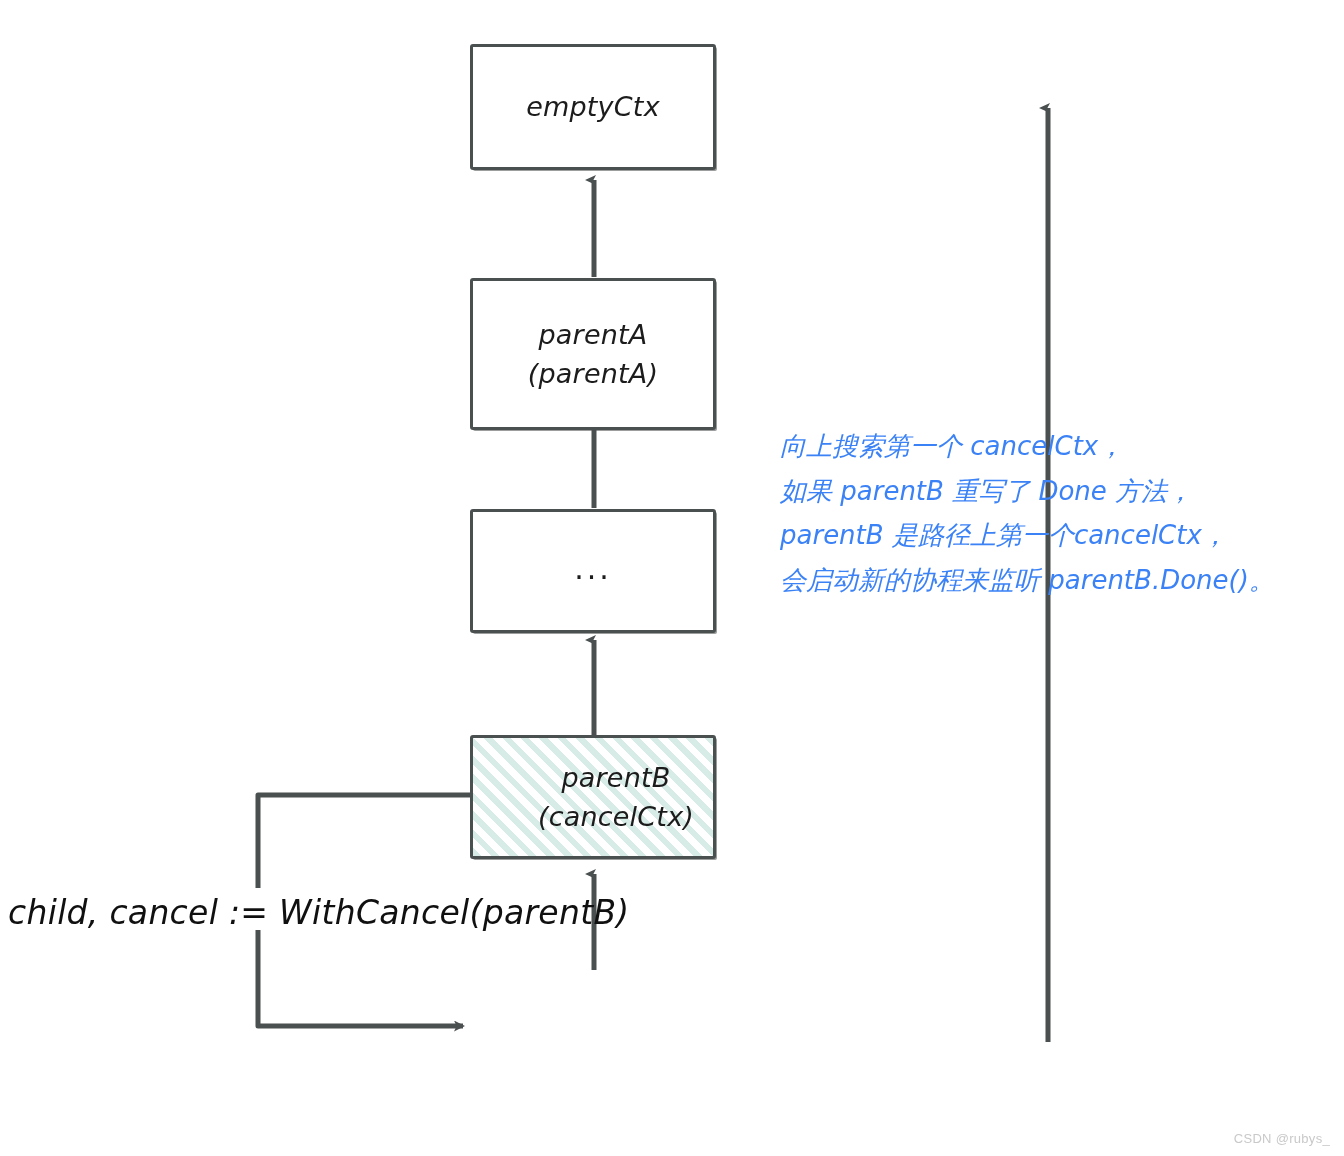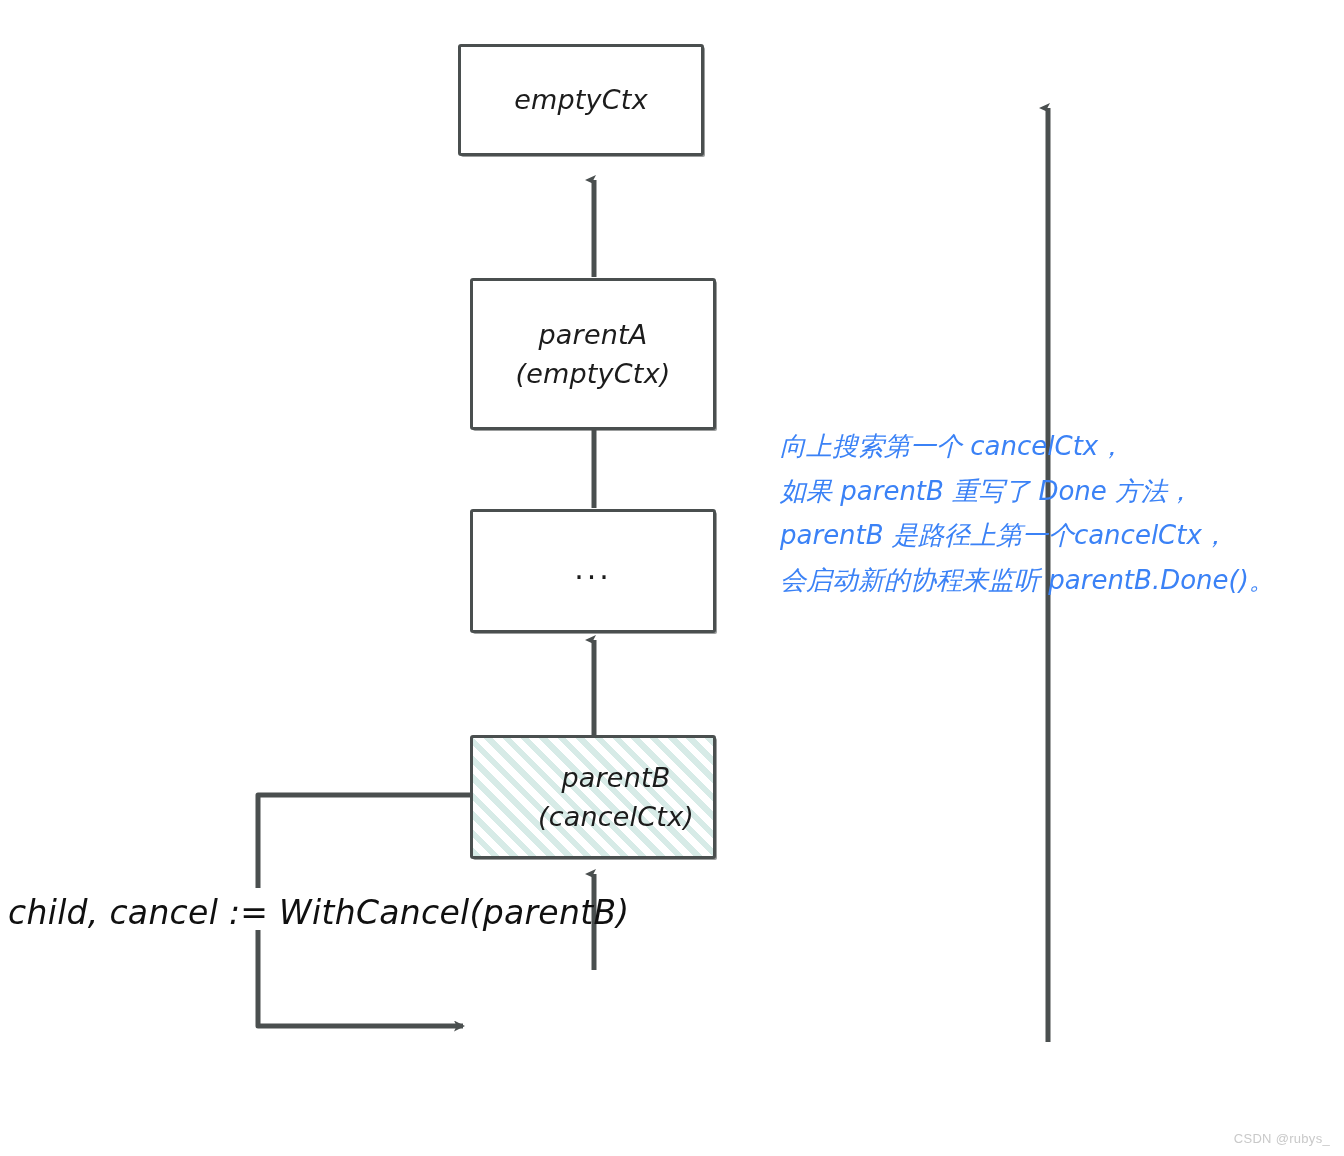--- a/index.html
+++ b/index.html
@@ -129,27 +129,27 @@
 
     <path d="M594,970 L594,874" stroke="#4a4f4f" stroke-width="5" fill="none" marker-end="url(#arrow-up)"></path>
 
     <path d="M470,795 L258,795 L258,888" stroke="#4a4f4f" stroke-width="5" fill="none" stroke-linejoin="round"></path>
 
     <path d="M258,930 L258,1026 L463,1026" stroke="#4a4f4f" stroke-width="5" fill="none" stroke-linejoin="round" marker-end="url(#arrow-right)"></path>
 
     <path d="M1048,1042 L1048,108" stroke="#4a4f4f" stroke-width="5" fill="none" marker-end="url(#arrow-up)"></path>
   </svg>
 
-  <div class="node" style="left:458px; top:44px; width:246px; height:112px;">
+  <div class="node" style="left:470px; top:44px; width:246px; height:126px;">
     <span class="line1">emptyCtx</span>
   </div>
 
   <div class="node" style="left:470px; top:278px; width:246px; height:152px;">
     <span class="line1">parentA</span>
-    <span class="line2">(emptyCtx)</span>
+    <span class="line2">(parentA)</span>
   </div>
 
   <div class="node" style="left:470px; top:509px; width:246px; height:124px;">
     <span class="dots">...</span>
   </div>
 
   <div class="node hatched" style="left:470px; top:735px; width:246px; height:124px;">
     <span class="line1">parentB</span>
     <span class="line2">(cancelCtx)</span>
   </div>

